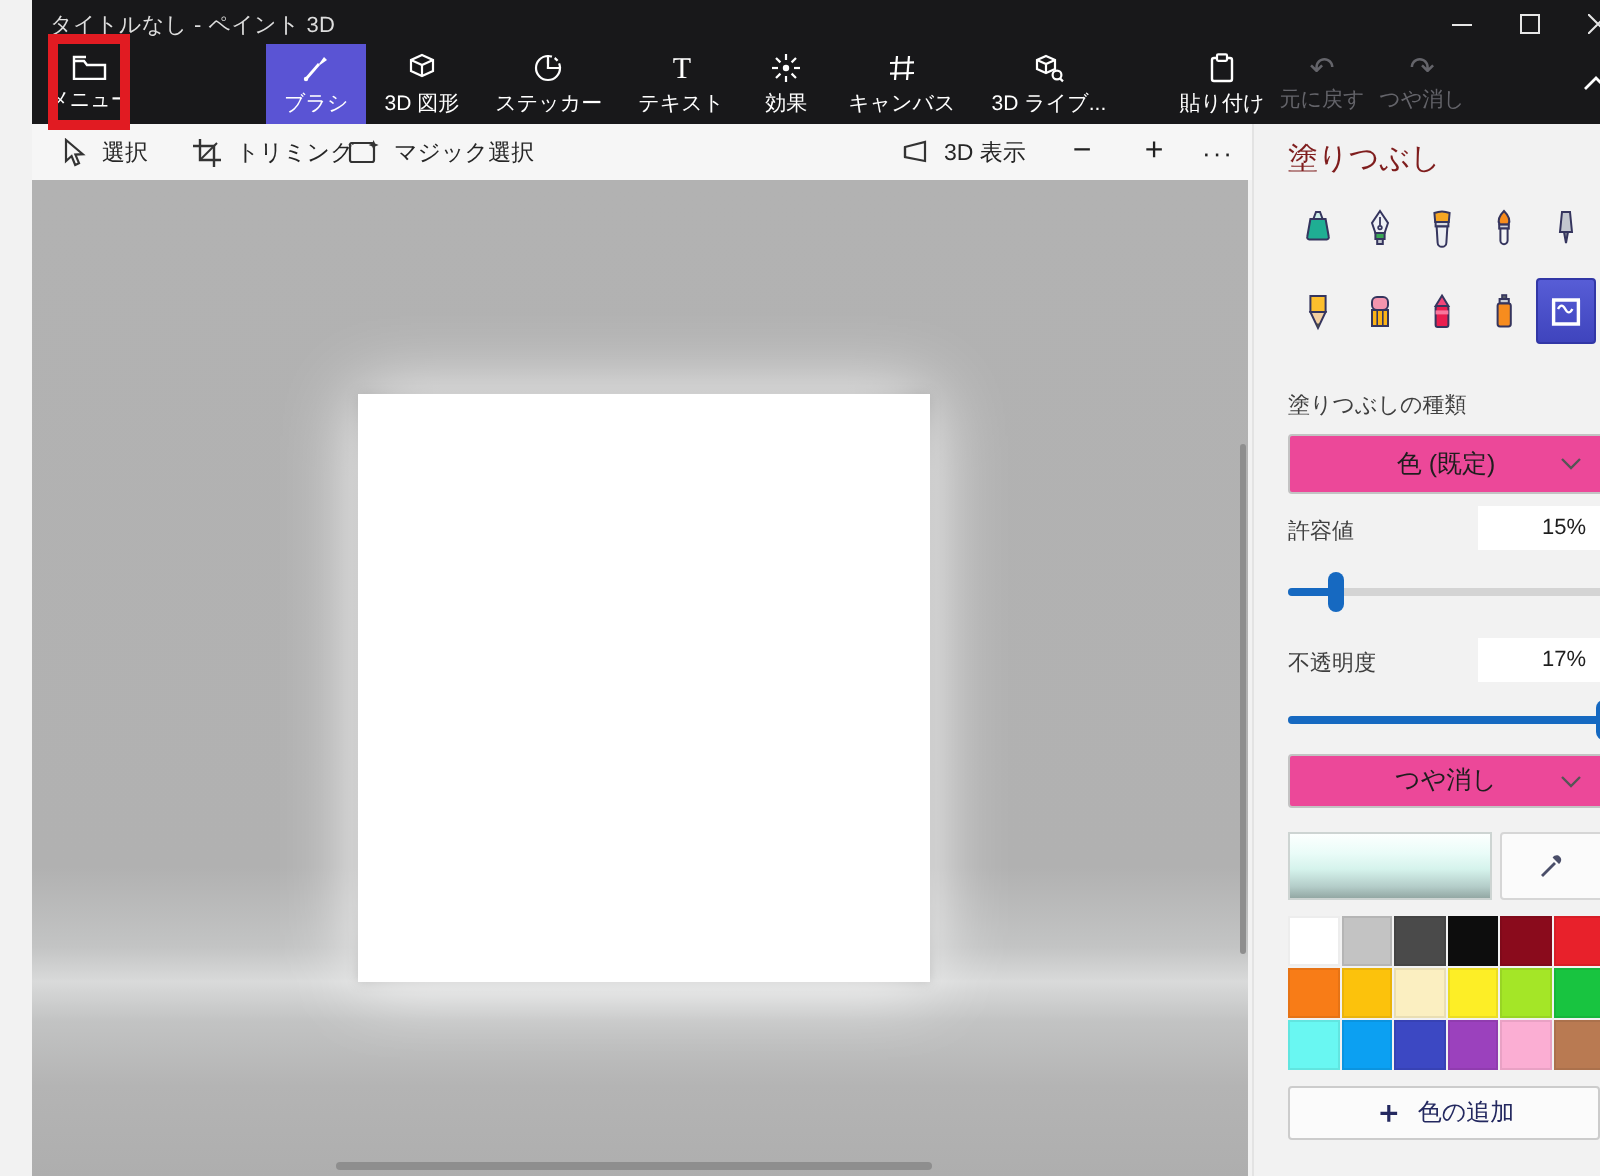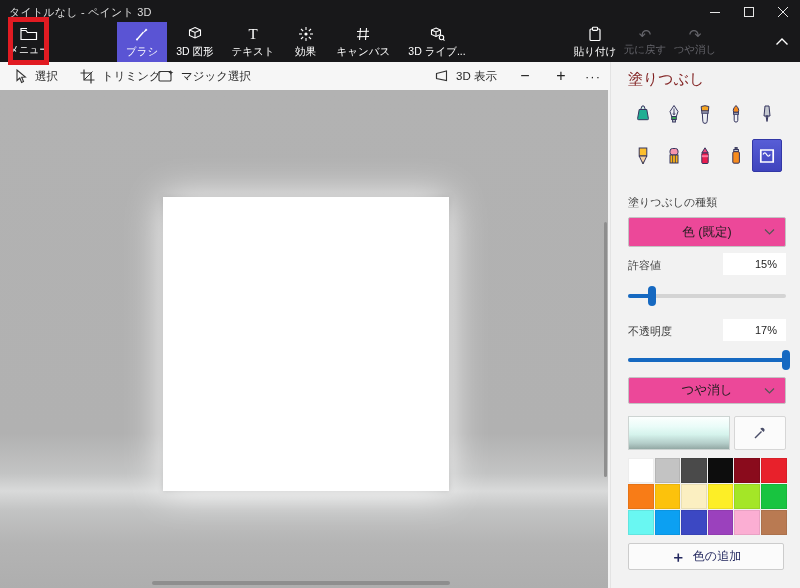--- a/index.html
+++ b/index.html
@@ -1,19 +1,19 @@
 <!DOCTYPE html>
 <html><head>
 <meta charset="utf-8">
 <style>
   * { margin:0; padding:0; box-sizing:border-box; }
   html,body { width:800px; height:588px; overflow:hidden; }
   body { font-family:"Liberation Sans","DejaVu Sans",sans-serif; position:relative;
          background:#f2f2f2; font-size:11px; -webkit-font-smoothing:antialiased; }
-  .app { position:absolute; inset:0; }
+  .app { position:absolute; inset:0;margin-left:16px; }
 
   
   .topbar { position:absolute; left:0; top:0; width:800px; height:62px; background:#18181a; }
   .win-title { position:absolute; left:9px; top:5px; color:#dedede; font-size:11px; letter-spacing:.2px; }
   .win-controls { position:absolute; right:0; top:0; height:24px; display:flex; }
   .win-controls button { width:34px; height:24px; background:transparent; border:0; color:#e6e6e6;
                          display:flex; align-items:center; justify-content:center; cursor:default; }
   .menu-btn { position:absolute; left:8px; top:23px; width:42px; height:38px; display:flex;
               flex-direction:column; align-items:center; justify-content:center; gap:3px; color:#fff; }
   .menu-btn span { font-size:10px; }
@@ -137,20 +137,27 @@
       </div>
       <div class="tab">
         <svg width="18" height="18" viewBox="0 0 18 18">
             <path d="M9 2.5 L14.5 5 V10.5 L9 13 L3.5 10.5 V5 z" fill="none" stroke="#fff" stroke-width="1.1"></path>
             <path d="M3.5 5 L9 7.5 L14.5 5 M9 7.5 V13" fill="none" stroke="#fff" stroke-width="1.1"></path>
           </svg>
         <span class="lab">3D 図形</span>
       </div>
       <div class="tab">
         <svg width="18" height="18" viewBox="0 0 18 18">
+            <path d="M9 3 a6 6 0 1 0 6 6 L9 9 z" fill="none" stroke="#fff" stroke-width="1.1"></path>
+            <path d="M9 3 a6 6 0 0 1 6 6 L9 9 z" fill="none" stroke="#fff" stroke-width="1.1" stroke-dasharray="2 1.5"></path>
+          </svg>
+        <span class="lab">ステッカー</span>
+      </div>
+      <div class="tab">
+        <svg width="18" height="18" viewBox="0 0 18 18">
             <text x="9" y="14" text-anchor="middle" font-family="Liberation Serif, serif" font-size="15" fill="#fff">T</text>
           </svg>
         <span class="lab">テキスト</span>
       </div>
       <div class="tab">
         <svg width="18" height="18" viewBox="0 0 18 18">
             <g stroke="#fff" stroke-width="1.1">
               <line x1="9" y1="2" x2="9" y2="5"></line>
               <line x1="9" y1="13" x2="9" y2="16"></line>
               <line x1="2" y1="9" x2="5" y2="9"></line>

